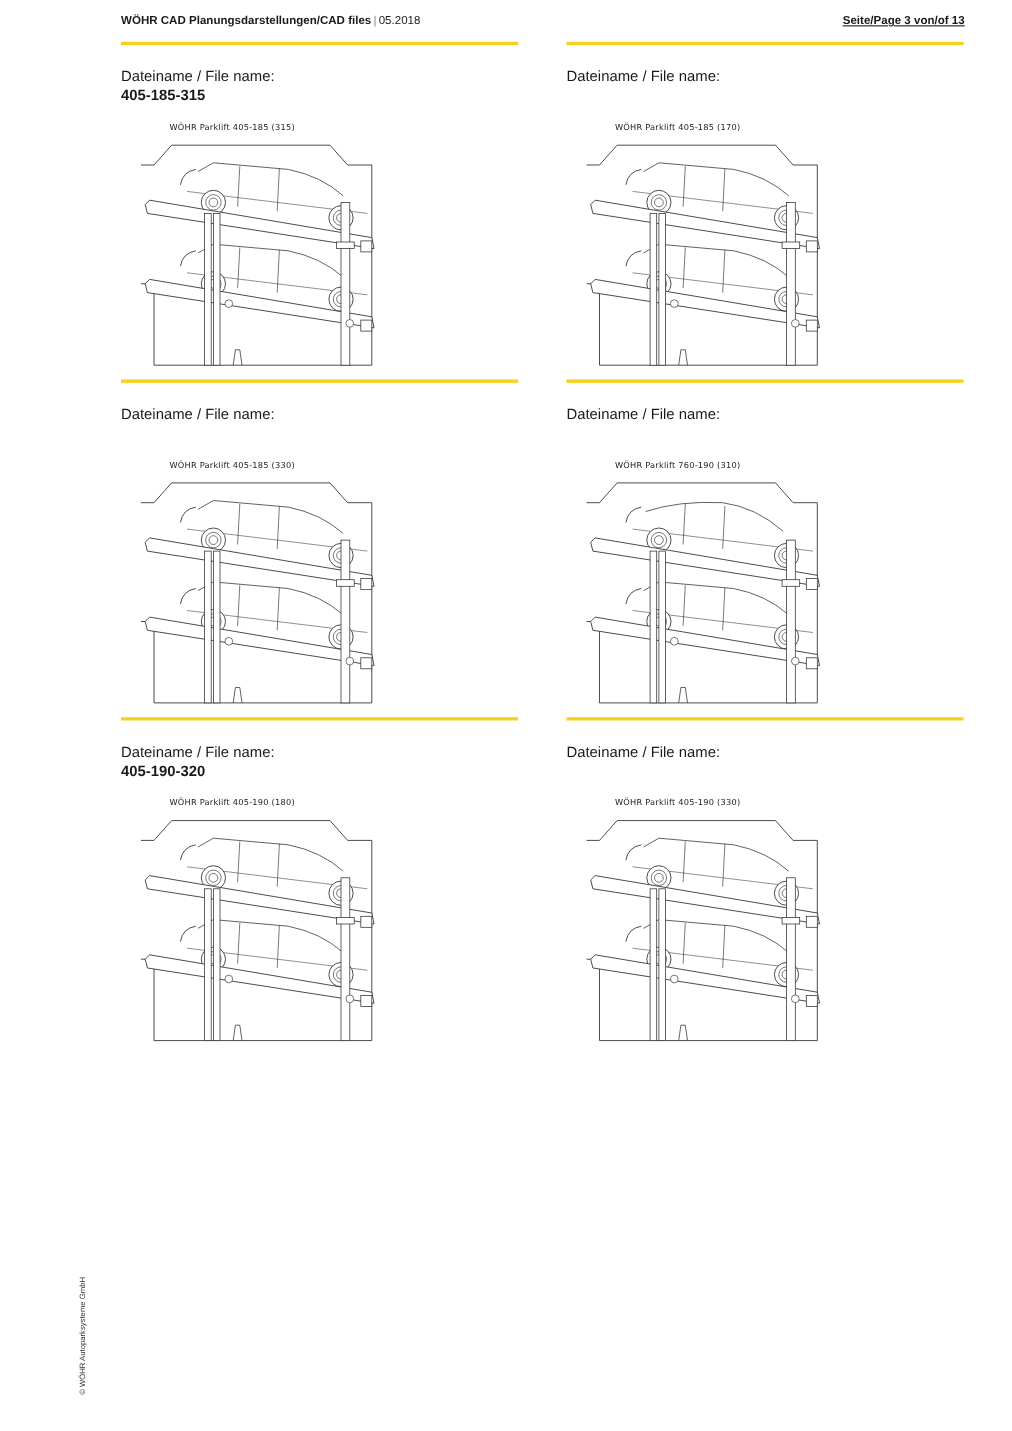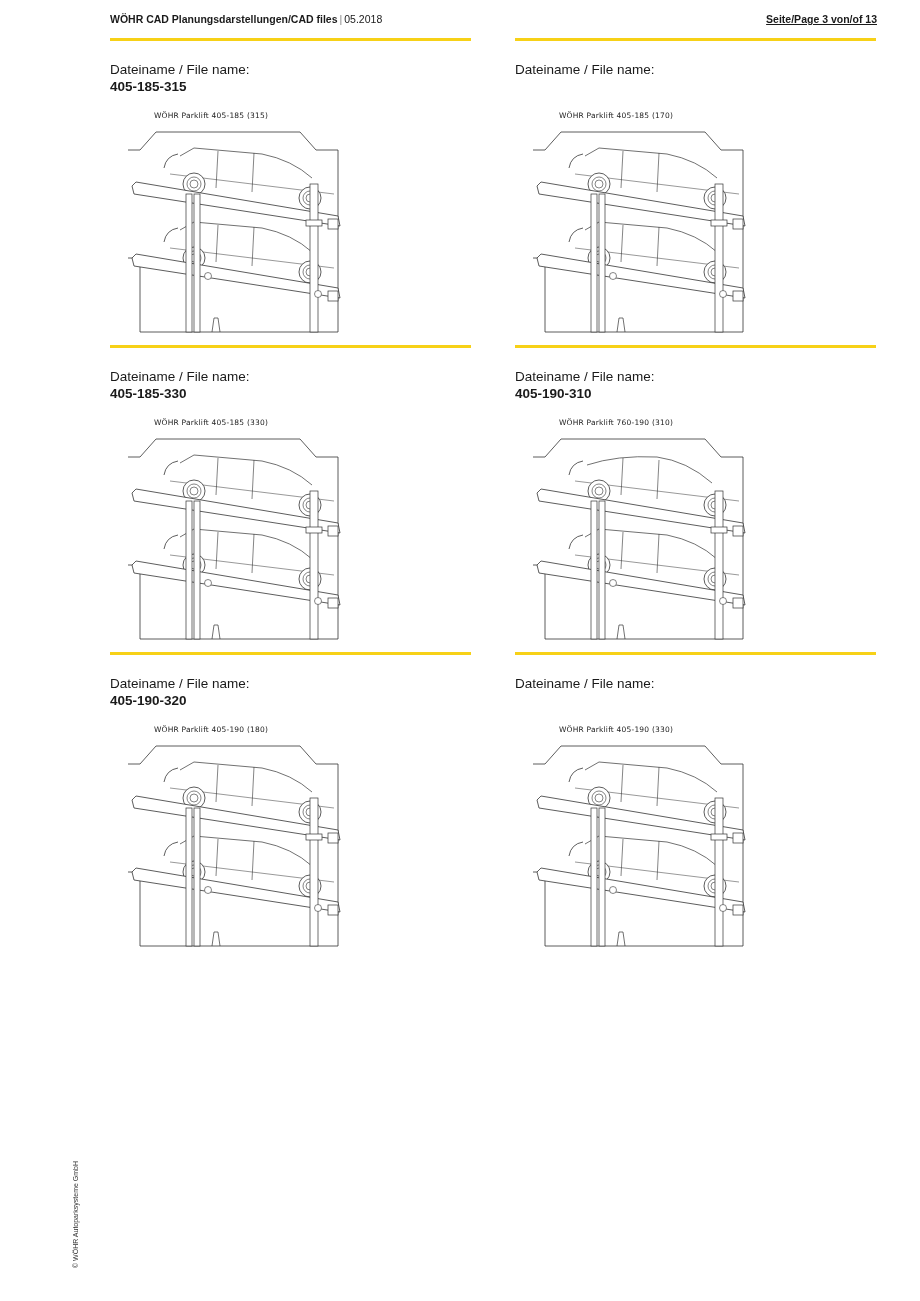--- a/index.html
+++ b/index.html
@@ -131,21 +131,20 @@
     <circle cx="190" cy="170" r="3.5" fill="#fff" stroke="#333" stroke-width="0.6"></circle>
     <path d="M84,208 L86,194 L90,194 L92,208" fill="none" stroke="#333" stroke-width="0.7"></path>
    </g>
       </svg>
   </div>
 </div>
 
 <div class="cell" style="left:110px; top:345px;">
   <div class="rule" style="background: rgb(247, 209, 23);"></div>
   <div class="label">Dateiname / File name:</div>
-  <div class="fname">405-185-330</div>
   <div class="drawing">
     <div class="caption">WÖHR Parklift 405-185 (330)</div>
     <svg class="lift" width="230" height="210" viewBox="0 0 230 210">
    <g>
     <path d="M0,26 L12,26 L28,8 L172,8 L188,26 L210,26 L210,208" fill="none" stroke="#333" stroke-width="0.8"></path>
     <path d="M0,134 L12,134 L12,208 L210,208" fill="none" stroke="#333" stroke-width="0.8"></path>
    </g>
 
   <path d="M36,44 Q38,32 50,30 LL66,24 L134,30 Q164,36 184,54 L209,64 Q214,72 210,80 L42,62 Q34,57 36,44 Z" fill="#fff" stroke="#333" stroke-width="0.8"></path>
   <path d="M52,32 L66,24 L134,30 Q164,36 184,54" fill="none" stroke="#333" stroke-width="0.7"></path>
@@ -183,21 +182,20 @@
     <circle cx="190" cy="170" r="3.5" fill="#fff" stroke="#333" stroke-width="0.6"></circle>
     <path d="M84,208 L86,194 L90,194 L92,208" fill="none" stroke="#333" stroke-width="0.7"></path>
    </g>
       </svg>
   </div>
 </div>
 
 <div class="cell" style="left:515px; top:345px;">
   <div class="rule" style="background: rgb(247, 209, 23);"></div>
   <div class="label">Dateiname / File name:</div>
-  <div class="fname">405-190-310</div>
   <div class="drawing">
     <div class="caption">WÖHR Parklift 760-190 (310)</div>
     <svg class="lift" width="230" height="210" viewBox="0 0 230 210">
    <g>
     <path d="M0,26 L12,26 L28,8 L172,8 L188,26 L210,26 L210,208" fill="none" stroke="#333" stroke-width="0.8"></path>
     <path d="M0,134 L12,134 L12,208 L210,208" fill="none" stroke="#333" stroke-width="0.8"></path>
    </g>
 
   <path d="M36,44 Q38,32 50,30 LQ84,24 124,26 Q154,30 179,52 L209,64 Q214,72 210,80 L42,62 Q34,57 36,44 Z" fill="#fff" stroke="#333" stroke-width="0.8"></path>
   <path d="M54,34 Q84,24 124,26 Q154,30 179,52" fill="none" stroke="#333" stroke-width="0.7"></path>

